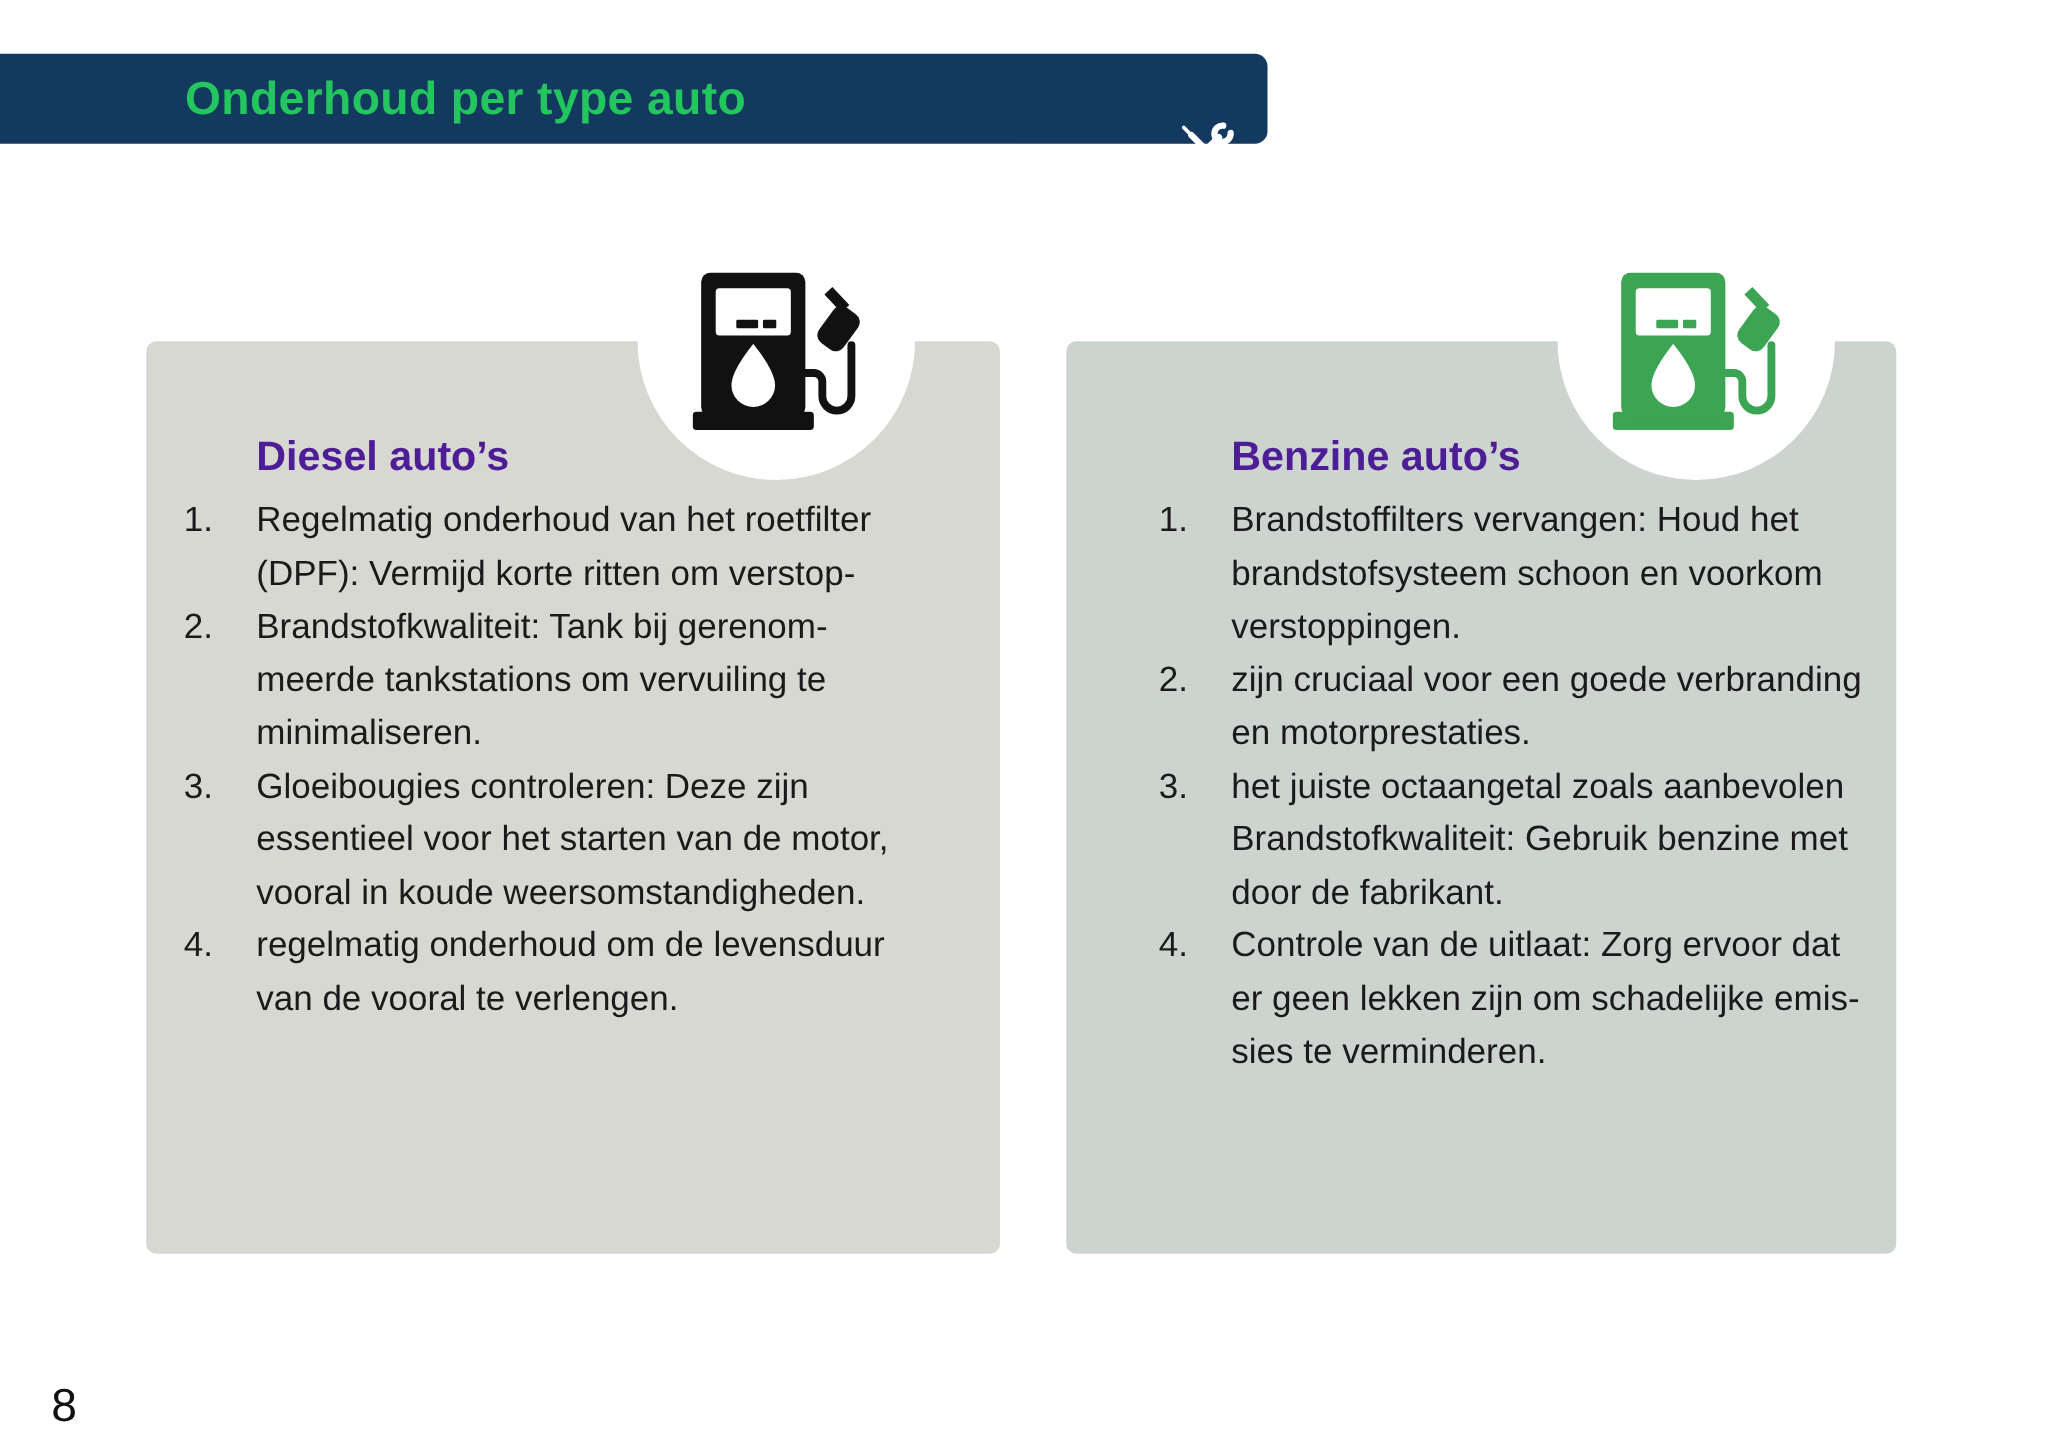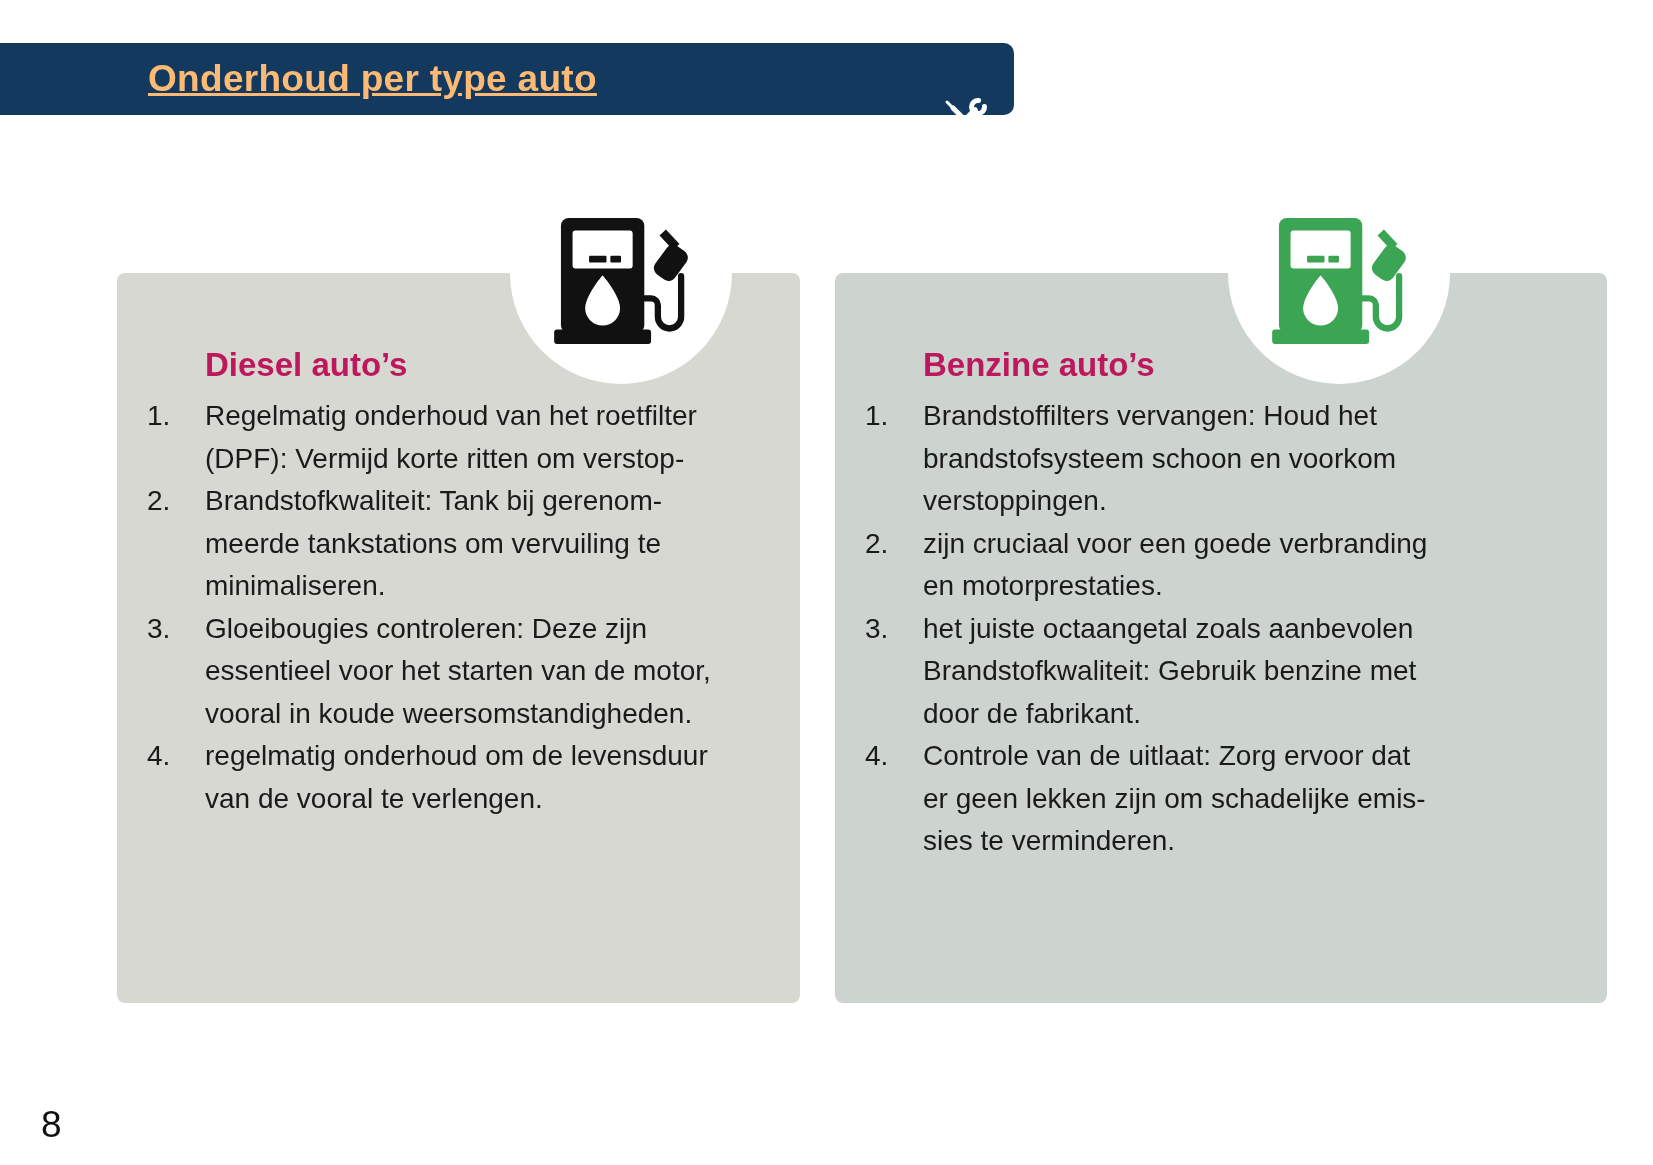--- a/index.html
+++ b/index.html
@@ -7,38 +7,38 @@
     position:relative; width:1653px; height:1165px; background:#ffffff;
     font-family:"Liberation Sans", sans-serif; overflow:hidden;
   }
   
   .topbar {
     position:absolute; left:0; top:43px; width:1014px; height:72px;
     background:#14395e; border-radius:0 10px 10px 0;
   }
   .topbar h1 {
     position:absolute; left:148px; top:0; margin:0;
-    line-height:72px; font-size:37px; font-weight:bold; color:#fdba74;
-    letter-spacing:0.3px; white-space:nowrap;text-decoration:underline;
+    line-height:72px; font-size:37px; font-weight:bold; color:#22c55e;
+    letter-spacing:0.3px; white-space:nowrap;
   }
   .tools-svg { position:absolute; left:942px; top:54px; width:48px; height:48px; }
   
   .card {
     position:absolute; top:273px; width:683px; height:730px; border-radius:8px;
   }
   .card.diesel  { left:117px; background:#d8d8d2; }
-  .card.benzine { left:835px; width:772px; background:#cdd4d0; }
+  .card.benzine { left:853px; width:620px; background:#cdd4d0;padding-left:44px; }
   .notch {
     position:absolute; left:393px; top:-111px; width:222px; height:222px;
     background:#ffffff; border-radius:50%;
   }
   .pump { position:absolute; left:437px; top:-55px; width:136px; height:126px; }
   .card h2 {
     margin:72px 0 0 88px; font-size:33px; line-height:40px;
-    font-weight:bold; color:#be185d; white-space:nowrap;
+    font-weight:bold; color:#4c1d95; white-space:nowrap;
   }
   .list {
     margin:10px 0 0 0; padding:0 20px 0 30px;
     font-size:28px; line-height:42.5px; color:#1a1a1a;
   }
   .item { display:flex; }
   .num  { flex:none; width:58px; }
   .ln   { display:block; white-space:nowrap; }
   
   .pagenum {

